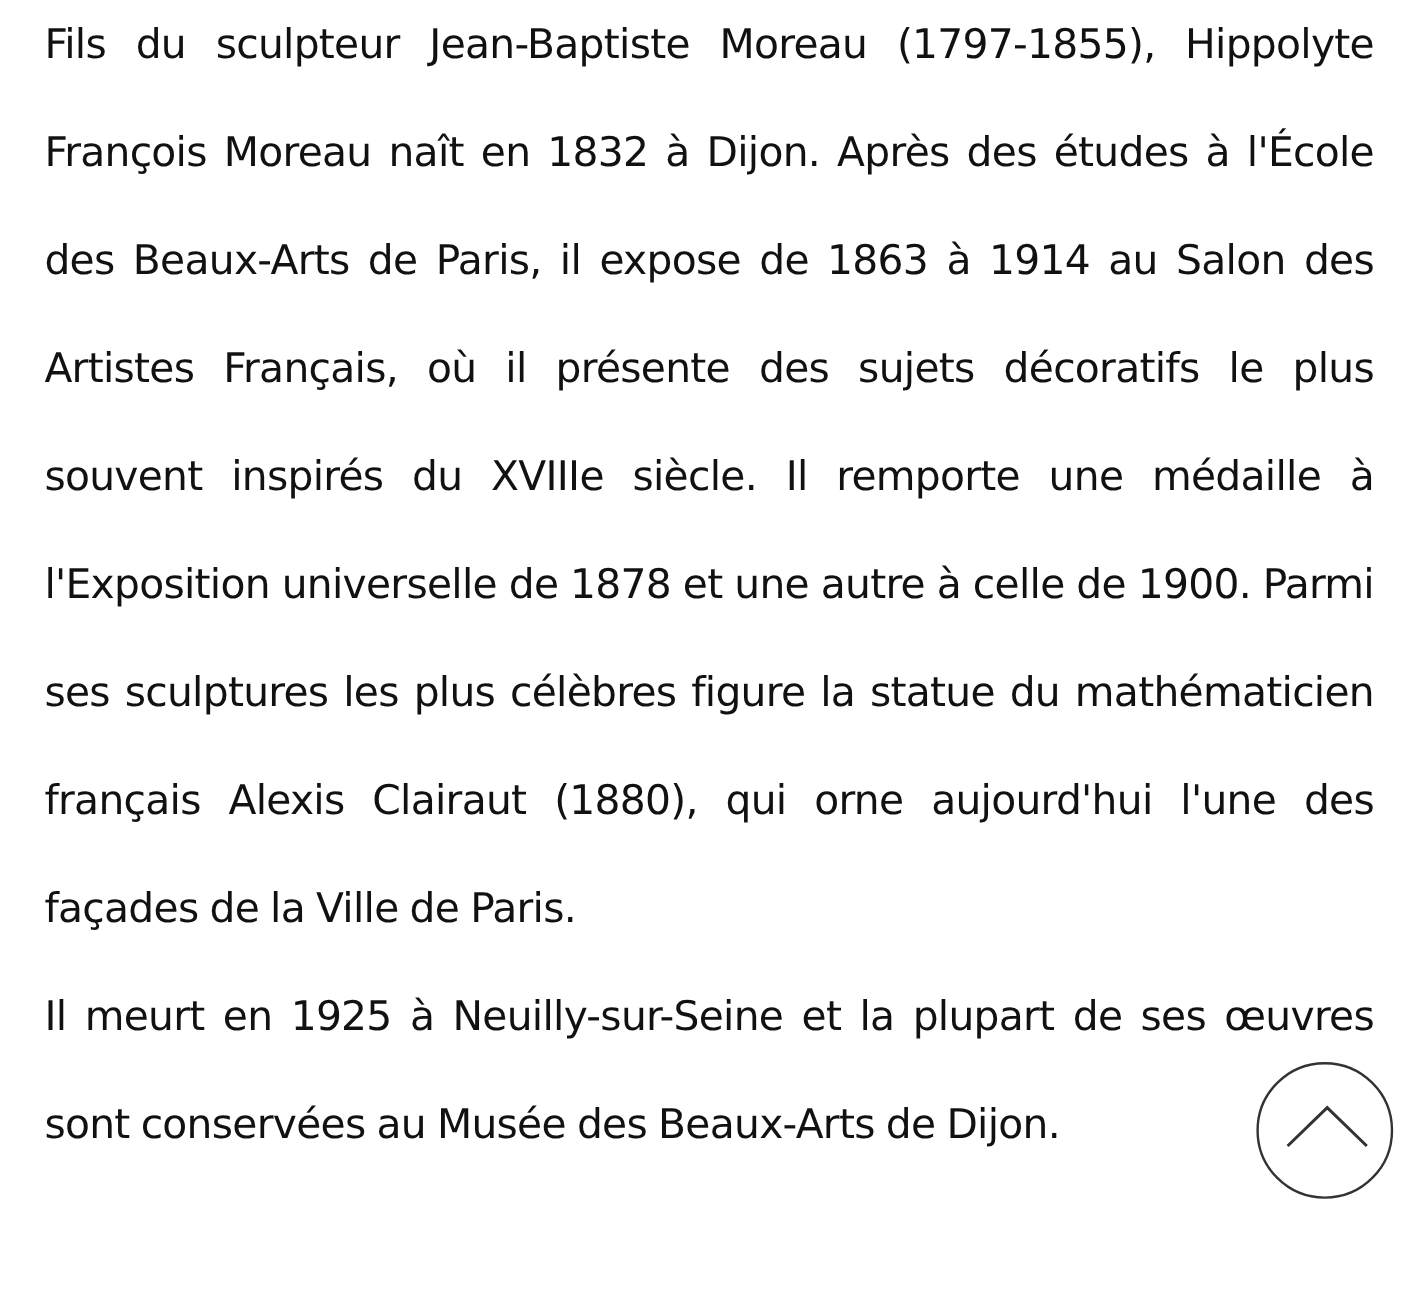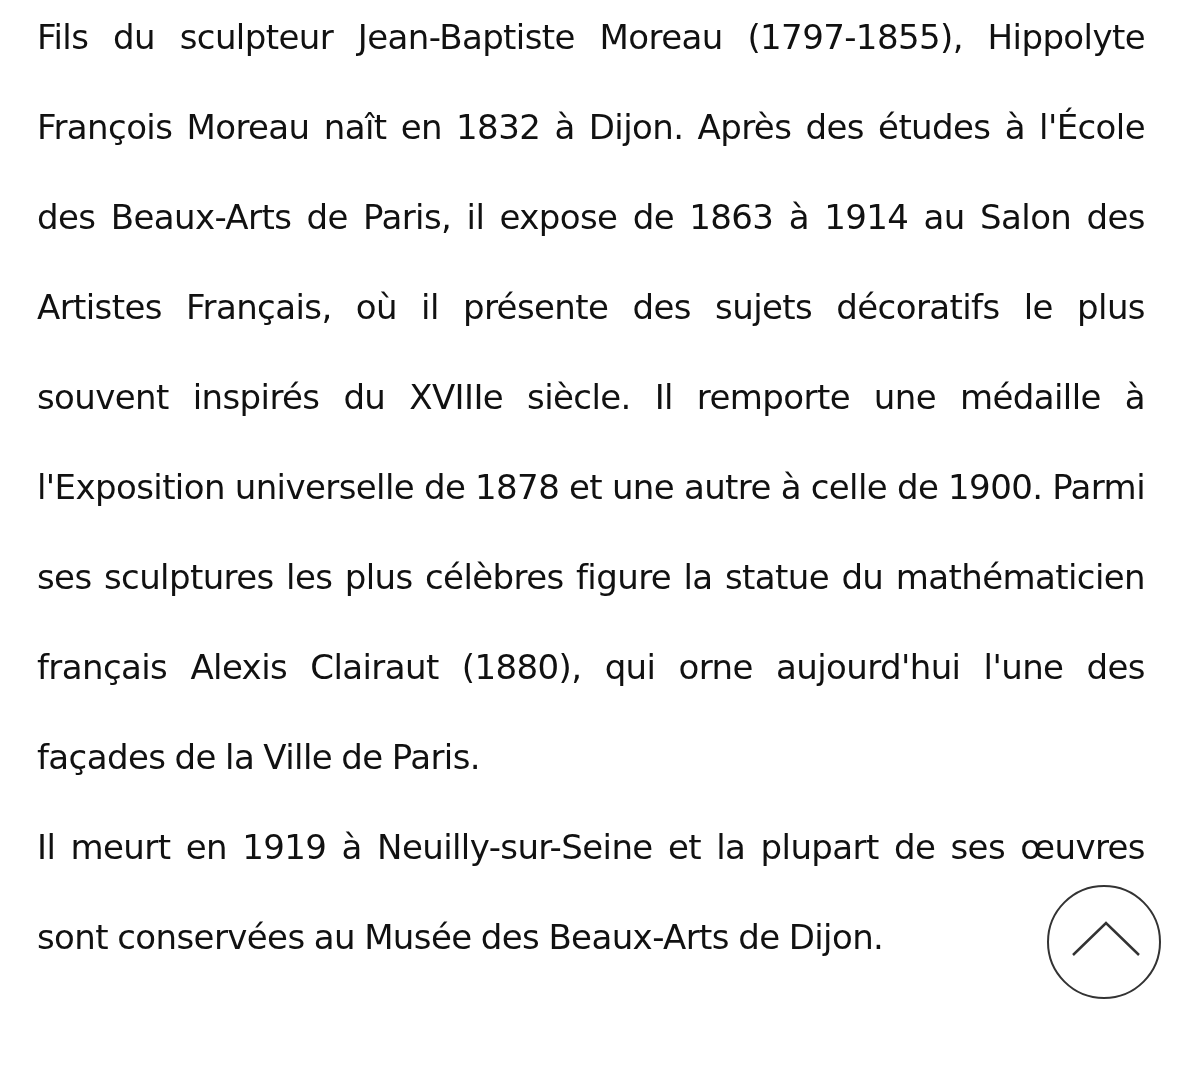--- a/index.html
+++ b/index.html
@@ -50,21 +50,21 @@
       width: 110px;
       height: 110px;
     }
   </style>
 </head>
 <body>
 
 <div class="page">
   <div class="article">
     <p>Fils du sculpteur Jean-Baptiste Moreau (1797-1855), Hippolyte François Moreau naît en 1832 à Dijon. Après des études à l'École des Beaux-Arts de Paris, il expose de 1863 à 1914 au Salon des Artistes Français, où il présente des sujets décoratifs le plus souvent inspirés du XVIIIe siècle. Il remporte une médaille à l'Exposition universelle de 1878 et une autre à celle de 1900. Parmi ses sculptures les plus célèbres figure la statue du mathématicien français Alexis Clairaut (1880), qui orne aujourd'hui l'une des façades de la Ville de Paris.</p>
-    <p>Il meurt en 1919 à Neuilly-sur-Seine et la plupart de ses œuvres sont conservées au Musée des Beaux-Arts de Dijon.</p>
+    <p>Il meurt en 1925 à Neuilly-sur-Seine et la plupart de ses œuvres sont conservées au Musée des Beaux-Arts de Dijon.</p>
   </div>
 
   <div class="scroll-top" role="button" aria-label="Scroll to top">
     <svg viewBox="0 0 110 110">
       <polyline points="24,68 57,36 90,68" fill="none" stroke="#333333" stroke-width="2.5"></polyline>
     </svg>
   </div>
 </div>
 
 </body></html>

